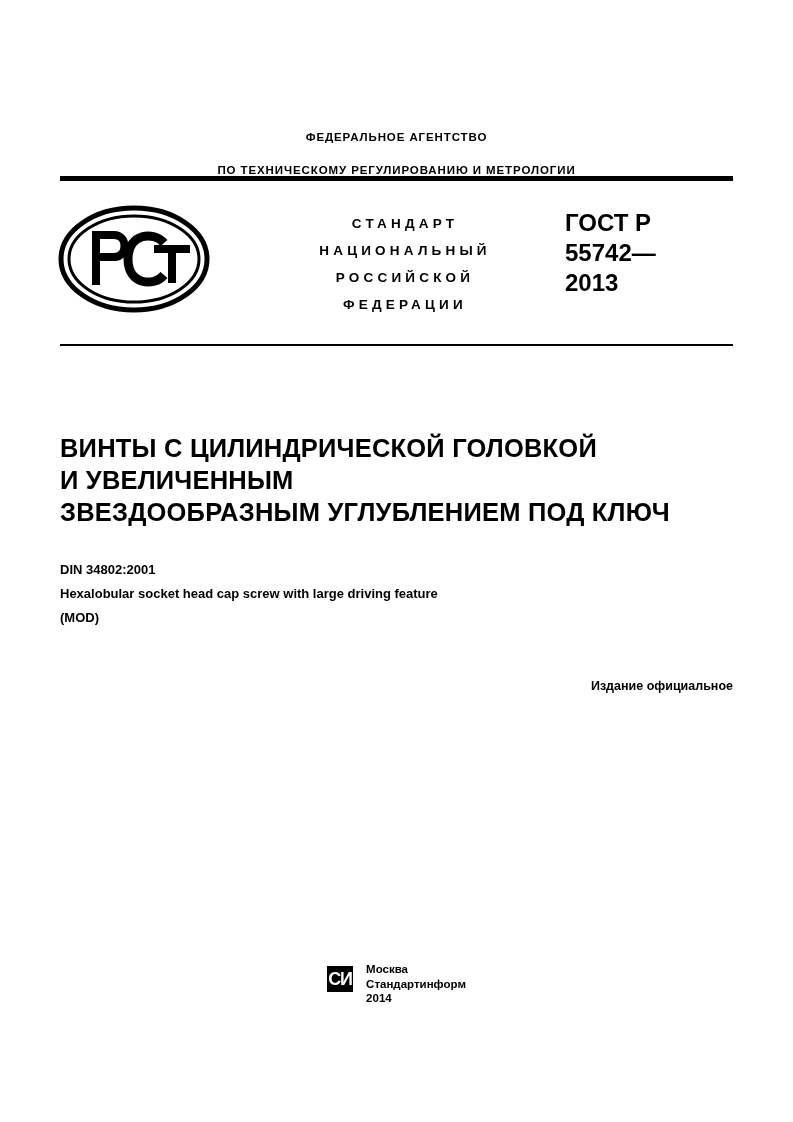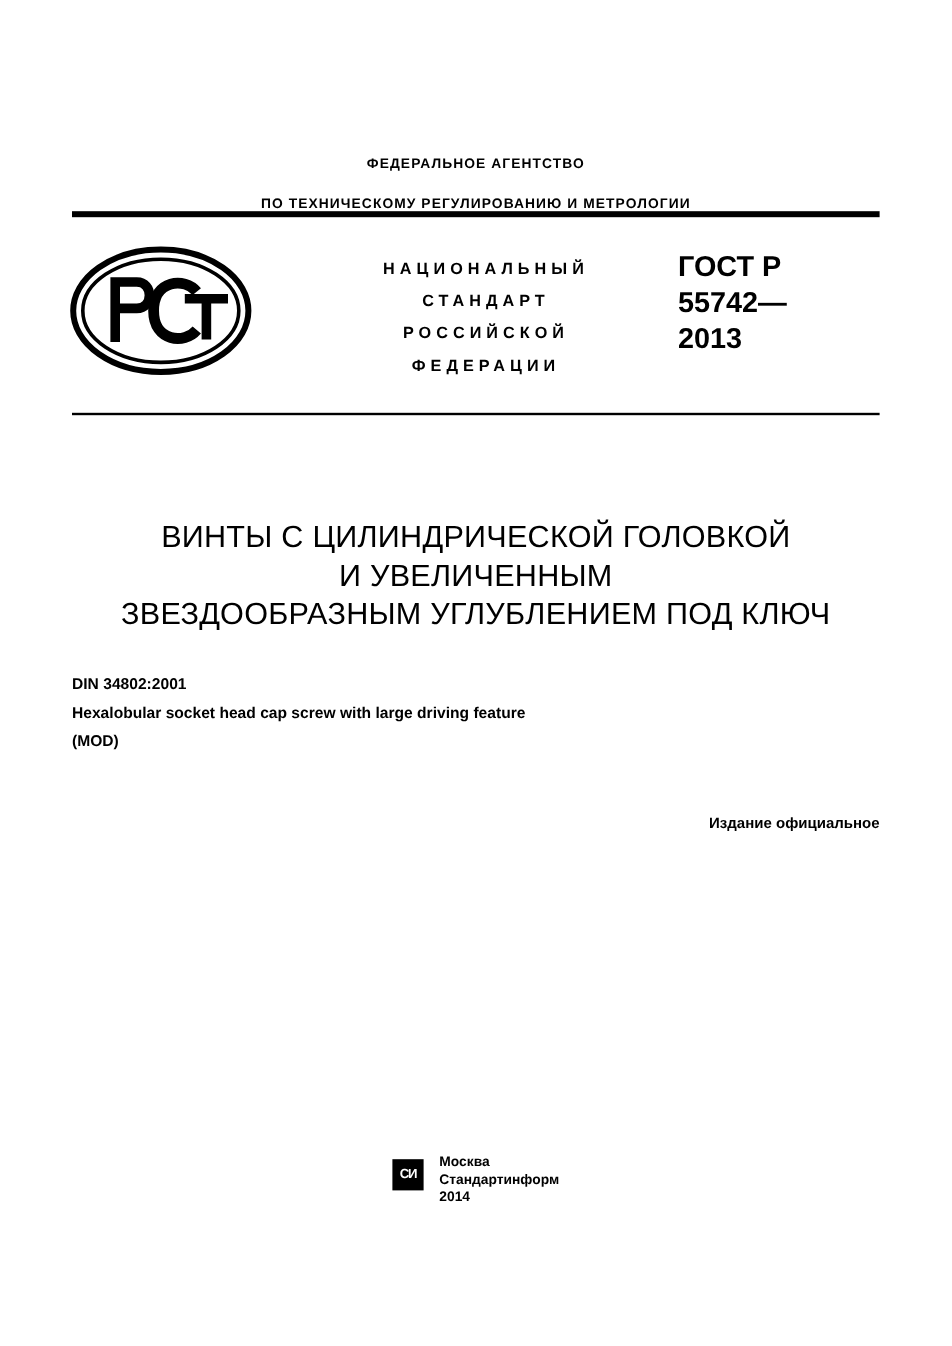--- a/index.html
+++ b/index.html
@@ -93,23 +93,22 @@
     line-height: 30px;
     text-align: left;
   }
 
   
   .title {
     position: absolute;
     left: 60px;
     width: 673px;
     top: 432px;
-    text-align: center;
     font-size: 25.5px;
-    font-weight: normal;
+    font-weight: bold;
     line-height: 32px;
     letter-spacing: 0.2px;
   }
 
   
   .subtitle {
     position: absolute;
     left: 60px;
     width: 673px;
     top: 558px;
@@ -138,21 +137,21 @@
     top: 962px;
     display: flex;
     justify-content: center;
     align-items: flex-start;
   }
   .pub-logo {
     width: 26px;
     height: 26px;
     background: #000000;
     color: #ffffff;
-    font-size: 11px;
+    font-size: 18px;
     font-weight: bold;
     line-height: 26px;
     text-align: center;
     letter-spacing: -1px;
     margin-top: 4px;
   }
   .pub-text {
     margin-left: 13px;
     text-align: left;
     font-size: 11.5px;
@@ -180,22 +179,22 @@
 
       <path d="M38 80 L38 30 L56 30 C70 30 70 52 56 52 L38 52" fill="none" stroke="#000" stroke-width="8" stroke-linecap="butt"></path>
 
       <path d="M106 38 C96 26 70 28 70 54 C70 80 96 82 106 70" fill="none" stroke="#000" stroke-width="9" fill-opacity="0"></path>
 
       <path d="M96 44 L132 44 M114 44 L114 78" fill="none" stroke="#000" stroke-width="8"></path>
     </svg>
   </div>
 
   <div class="natstd">
+    <div>СТАНДАРТ</div>
     <div>НАЦИОНАЛЬНЫЙ</div>
-    <div>СТАНДАРТ</div>
     <div>РОССИЙСКОЙ</div>
     <div>ФЕДЕРАЦИИ</div>
   </div>
 
   <div class="gostnum">
     <div>ГОСТ Р</div>
     <div>55742—</div>
     <div>2013</div>
   </div>
 

